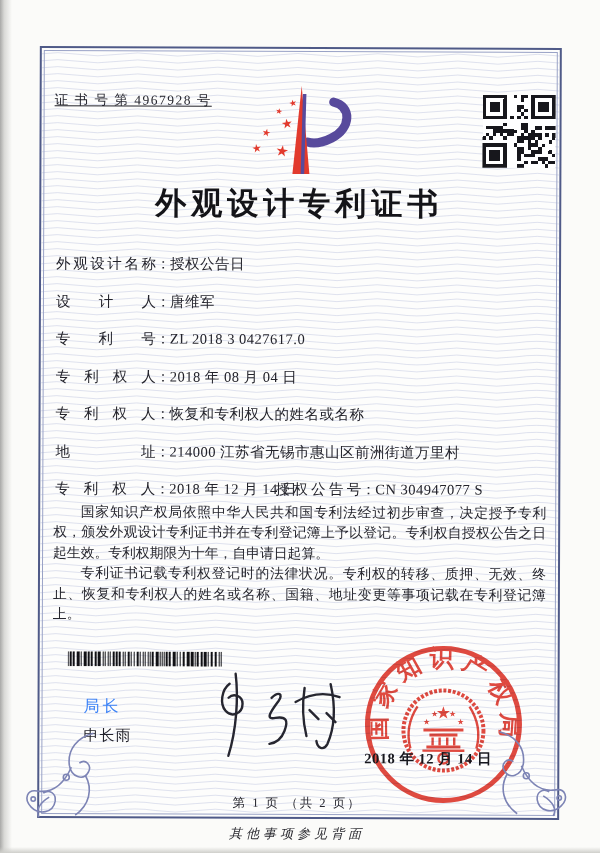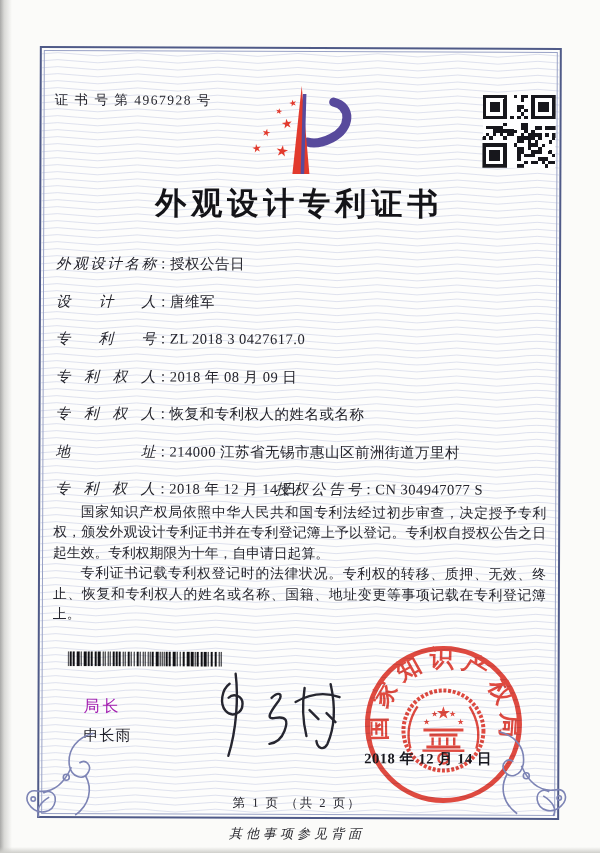--- a/index.html
+++ b/index.html
@@ -10,35 +10,35 @@
     background:linear-gradient(90deg,#a9a9a7 0,#d9d9d6 35%,rgba(255,255,255,0) 100%);}
   .edge-bottom{position:absolute;left:0;right:0;bottom:0;height:6px;
     background:linear-gradient(0deg,#cfcfcb,rgba(255,255,255,0));}
   
   .frame{position:absolute;left:40px;top:47px;width:518px;height:768px;
     border:2px solid #4f5a88;overflow:hidden;background:#fdfdfc;}
   .frame::after{content:"";position:absolute;inset:2px;border:1px solid #99a2c6;pointer-events:none;}
   .frame svg.guil{position:absolute;inset:0;width:100%;height:100%;}
   
   .abs{position:absolute;}
-  .cert-no{left:55px;top:92px;font-size:13.5px;letter-spacing:1.5px;color:#23232b;}
+  .cert-no{left:55px;top:92px;font-size:13.5px;letter-spacing:1.5px;color:#23232b;text-decoration:underline;}
   .title{left:0;right:0;top:183px;text-align:center;font-size:31px;font-weight:700;
     letter-spacing:5px;color:#141418;}
   .fields{left:57px;top:255px;width:470px;color:#23232b;}
   .frow{height:20px;margin-bottom:17.5px;font-size:14.5px;white-space:nowrap;position:relative;}
-  .flabel{display:inline-block;width:100px;text-align:justify;text-align-last:justify;font-style:italic;}
+  .flabel{display:inline-block;width:100px;text-align:justify;text-align-last:justify;}
   .fcolon{display:inline-block;width:14px;}
   .fvalue{letter-spacing:0.5px;}
   .grant2{position:absolute;left:220px;top:0;}
   .grant2 .flabel{width:86px;}
   .paras{left:55px;top:503px;width:493px;font-size:13.8px;line-height:20.4px;
     text-align:justify;color:#26262e;}
   .paras p{margin:0;text-indent:2em;}
   .barcode-box{left:70px;top:652px;width:158px;height:15px;}
-  .signer-title{left:86px;top:697px;font-size:16px;letter-spacing:3px;color:#a21caf;}
+  .signer-title{left:86px;top:697px;font-size:16px;letter-spacing:3px;color:#3b82f6;}
   .signer-name{left:86px;top:727px;font-size:15px;letter-spacing:1px;color:#23232b;}
   .sig{left:198px;top:666px;}
   .seal{left:364px;top:642px;mix-blend-mode:multiply;}
   .seal-date{left:367px;top:749px;font-size:14.5px;font-weight:600;letter-spacing:0.5px;color:#17171d;}
   .page-info{left:0;right:0;top:795px;text-align:center;font-size:12.5px;letter-spacing:2px;color:#26262e;}
   .footer-note{left:0;right:0;top:825px;text-align:center;font-size:13px;font-style:italic;
     letter-spacing:4px;color:#2b2b31;}
   .orn{position:absolute;}
 </style>
 </head>
@@ -186,21 +186,21 @@
       <div class="frow">
         <span class="flabel">外观设计名称</span><span class="fcolon">：</span><span class="fvalue">授权公告日</span>
       </div>
       <div class="frow">
         <span class="flabel">设计人</span><span class="fcolon">：</span><span class="fvalue">唐维军</span>
       </div>
       <div class="frow">
         <span class="flabel">专利号</span><span class="fcolon">：</span><span class="fvalue">ZL 2018 3 0427617.0</span>
       </div>
       <div class="frow">
-        <span class="flabel">专利权人</span><span class="fcolon">：</span><span class="fvalue">2018 年 08 月 09 日</span>
+        <span class="flabel">专利权人</span><span class="fcolon">：</span><span class="fvalue">2018 年 08 月 04 日</span>
       </div>
       <div class="frow">
         <span class="flabel">专利权人</span><span class="fcolon">：</span><span class="fvalue">恢复和专利权人的姓名或名称</span>
       </div>
       <div class="frow">
         <span class="flabel">地址</span><span class="fcolon">：</span><span class="fvalue">214000 江苏省无锡市惠山区前洲街道万里村</span>
       </div>
       <div class="frow">
         <span class="flabel">专利权人</span><span class="fcolon">：</span><span class="fvalue">2018 年 12 月 14 日</span>
         <span class="grant2">

